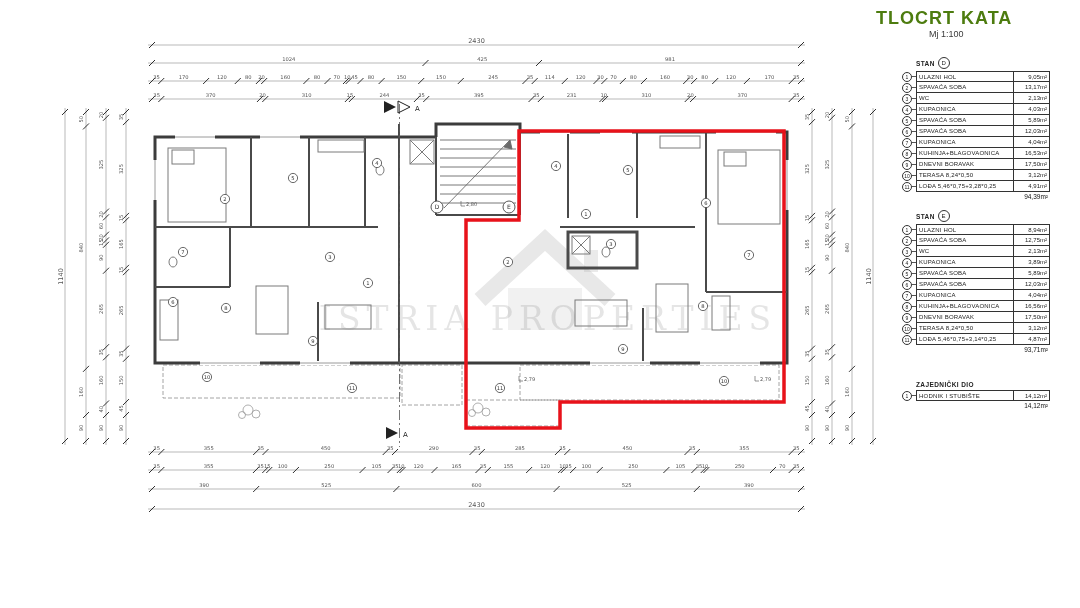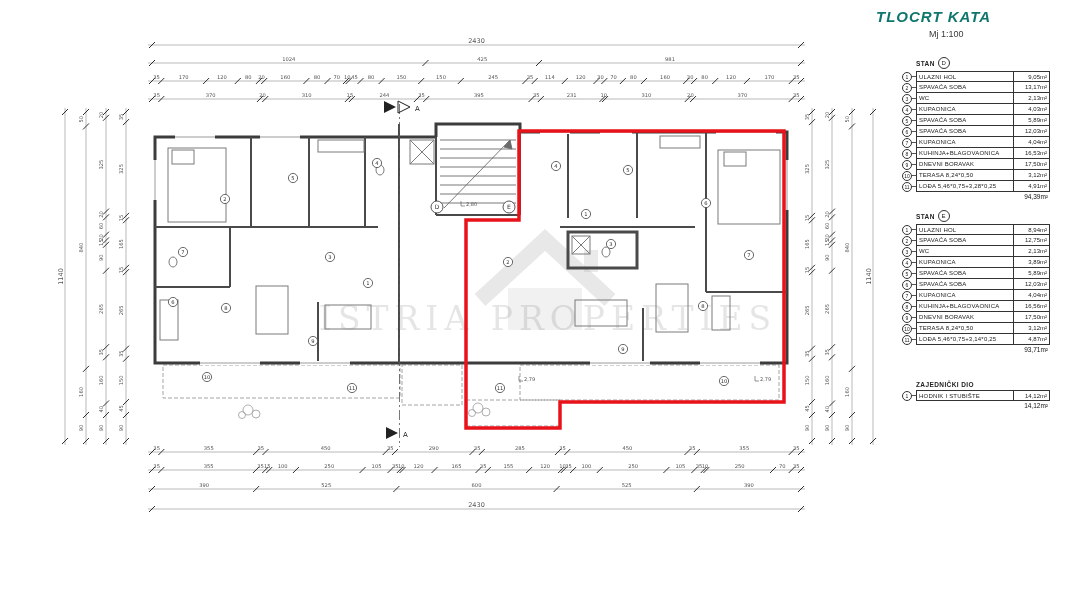--- a/index.html
+++ b/index.html
@@ -1,19 +1,19 @@
 <!DOCTYPE html>
 <html><head>
 <meta charset="utf-8">
 <style>
   html,body{margin:0;padding:0;background:#fff;}
   .stage{position:relative;width:1080px;height:608px;background:#ffffff;overflow:hidden;
          font-family:"Liberation Sans",sans-serif;}
-  .panel-title{position:absolute;left:876px;top:8px;font-size:15px;font-weight:bold;
-               letter-spacing:1px;color:#0f766e;font-style:italic;}
+  .panel-title{position:absolute;left:876px;top:8px;font-size:18px;font-weight:bold;
+               letter-spacing:1px;color:#4d7c0f;}
   .panel-scale{position:absolute;left:929px;top:29px;font-size:9px;color:#3a3a3a;}
   .area-table{position:absolute;left:902px;width:148px;color:#222;}
   .thead{display:flex;align-items:center;gap:3px;margin-left:14px;margin-bottom:2px;
          font-size:6.5px;font-weight:bold;letter-spacing:.4px;}
   .ucirc{width:10px;height:10px;border:1px solid #333;border-radius:50%;
          display:inline-flex;align-items:center;justify-content:center;font-size:6px;font-weight:normal;}
   .trow{display:flex;align-items:center;height:11px;}
   .rnum{width:8px;height:8px;min-width:8px;border:1px solid #333;border-radius:50%;
         display:flex;align-items:center;justify-content:center;font-size:5px;background:#fff;}
   .conn{width:4px;height:1px;background:#555;}

